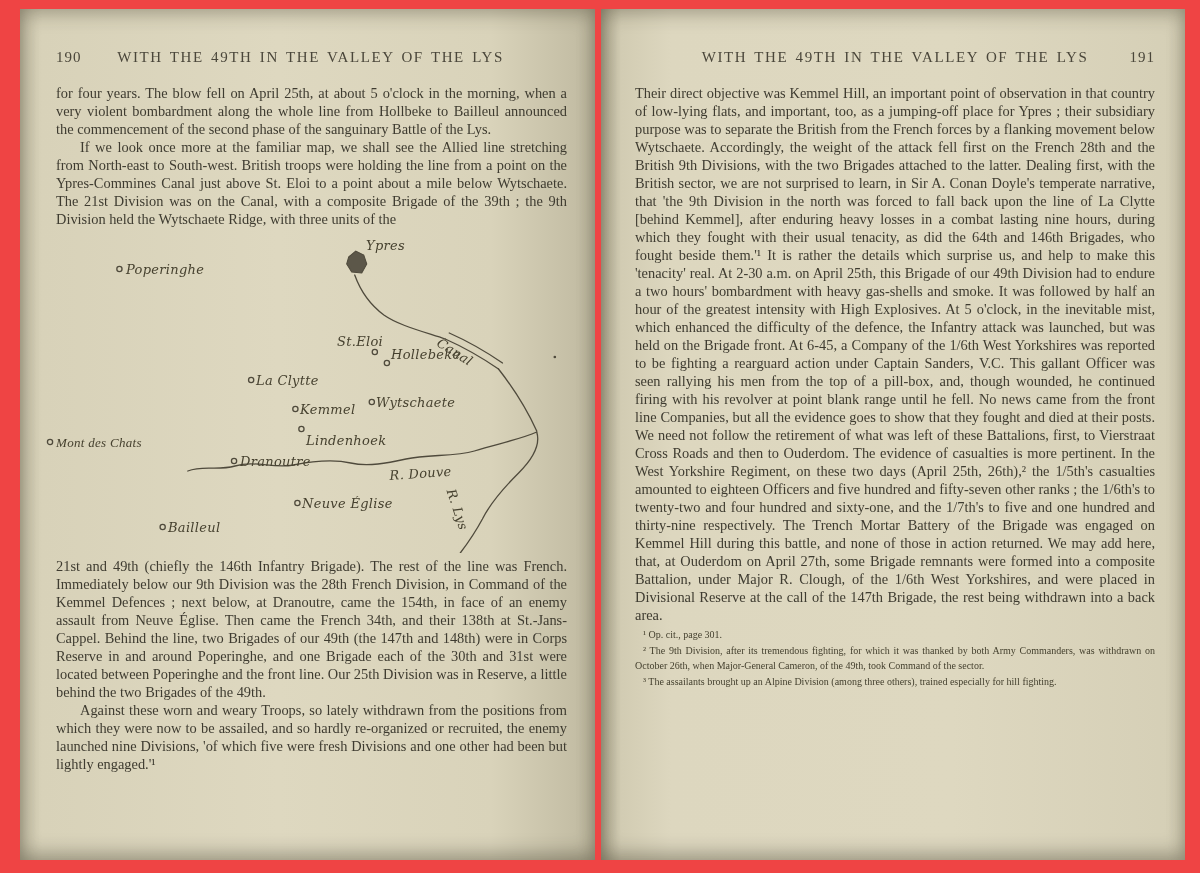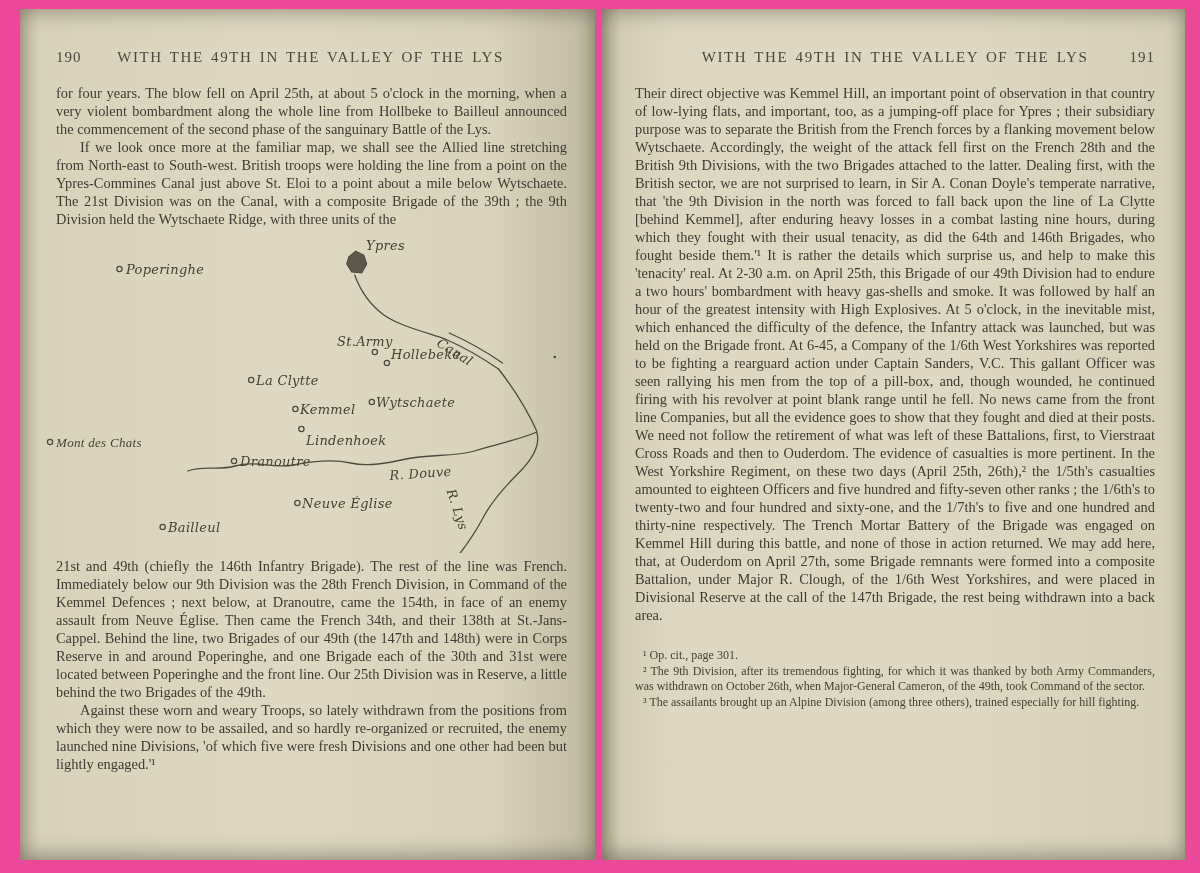--- a/index.html
+++ b/index.html
@@ -1,18 +1,18 @@
 <!DOCTYPE html>
 <html><head>
 <meta charset="utf-8">
 <style>
   html,body { margin:0; padding:0; background:#000; }
   .scan {
     position:relative; width:1200px; height:873px;
-    background:#ec4899; overflow:hidden;
+    background:#ef4444; overflow:hidden;
     font-family:"Liberation Serif", serif;
   }
   .page {
     position:absolute; top:9px; height:851px; overflow:hidden;
     color:#3f3c32;
   }
   .page.left {
     left:20px; width:575px;
     background:linear-gradient(90deg,#c9c3aa 0px,#d8d2b9 22px,#ded8c0 45%,#d9d3ba 82%,#bfb9a0 100%);
     box-shadow: inset 0 6px 18px rgba(40,36,20,.25), inset 0 -8px 18px rgba(40,36,20,.28);
@@ -50,22 +50,22 @@
   .map-label {
     position:absolute; white-space:nowrap;
     font:italic 13px "DejaVu Serif", serif;
     color:#46412f; letter-spacing:.3px;
   }
   .footnote-left {
     text-align:center; font-size:12.3px; color:#45412f;
     margin-top:14px;
   }
   .footnotes-right {
-    margin:24px 30px 0 34px;
-    font-size:12px; line-height:14.3px;
+    margin:4px 30px 0 34px;
+    font-size:10px; line-height:14.3px;
     text-align:justify; color:#45412f;
   }
   .footnotes-right p { margin:0 0 2px 0; text-indent:8px; }
 </style>
 </head>
 <body>
 
 <div class="scan">
 
   <div class="page left">
@@ -105,21 +105,21 @@
         <circle class="marker" cx="250" cy="178" r="2.6"></circle>
         <circle class="marker" cx="256" cy="198" r="2.6"></circle>
         <circle class="marker" cx="6" cy="211" r="2.6"></circle>
         <circle class="marker" cx="189" cy="230" r="2.6"></circle>
         <circle class="marker" cx="252" cy="272" r="2.6"></circle>
         <circle class="marker" cx="118" cy="296" r="2.6"></circle>
       </svg>
 
       <span class="map-label" style="left:322px; top:7px;">Ypres</span>
       <span class="map-label" style="left:82px;  top:31px;">Poperinghe</span>
-      <span class="map-label" style="left:293px; top:103px;">St.Army</span>
+      <span class="map-label" style="left:293px; top:103px;">St.Eloi</span>
       <span class="map-label" style="left:347px; top:116px;">Hollebeke</span>
       <span class="map-label" style="left:398px; top:104px; transform:rotate(32deg); transform-origin:0 0;">Canal</span>
       <span class="map-label" style="left:212px; top:142px;">La Clytte</span>
       <span class="map-label" style="left:332px; top:164px;">Wytschaete</span>
       <span class="map-label" style="left:256px; top:171px;">Kemmel</span>
       <span class="map-label" style="left:262px; top:202px;">Lindenhoek</span>
       <span class="map-label" style="left:12px;  top:204px;font-family:Liberation Serif, serif;">Mont des Chats</span>
       <span class="map-label" style="left:196px; top:223px;">Dranoutre</span>
       <span class="map-label" style="left:345px; top:237px; transform:rotate(-4deg); transform-origin:0 0;">R. Douve</span>
       <span class="map-label" style="left:258px; top:265px;">Neuve Église</span>

